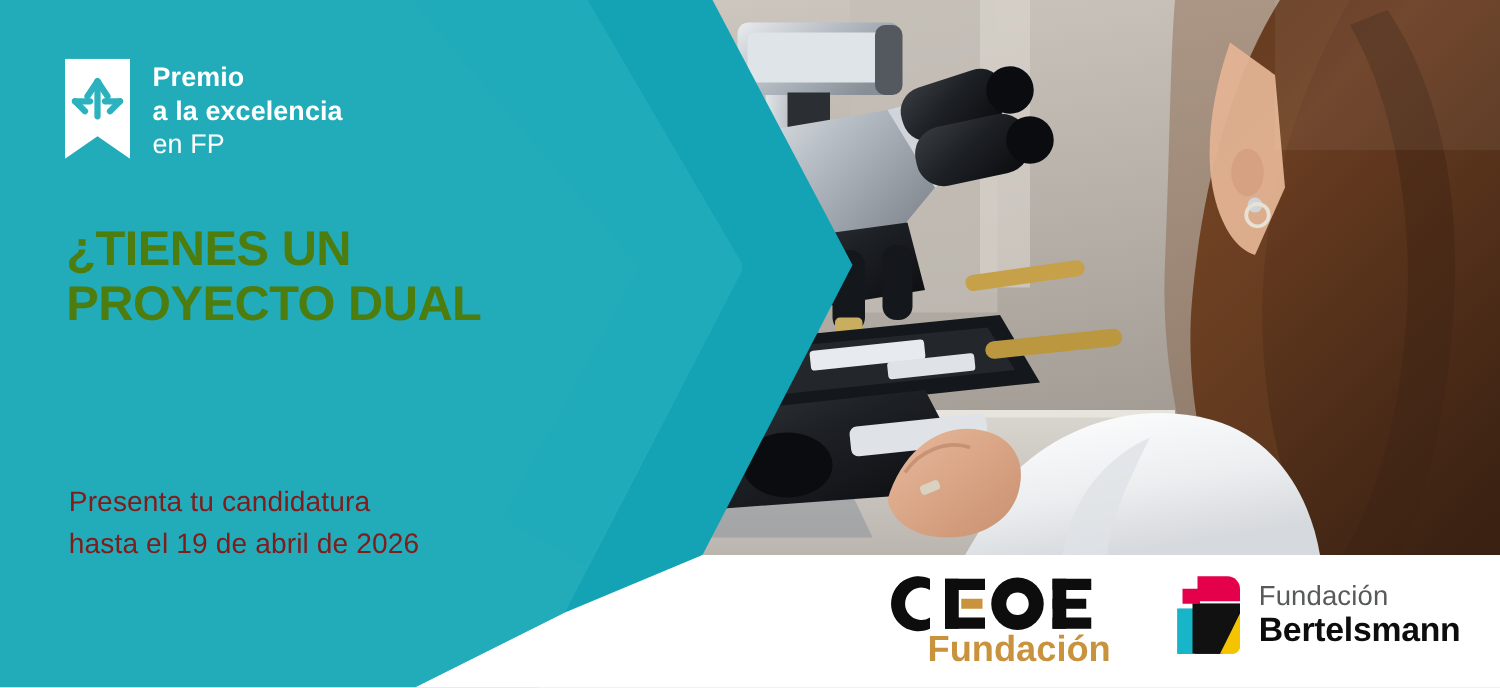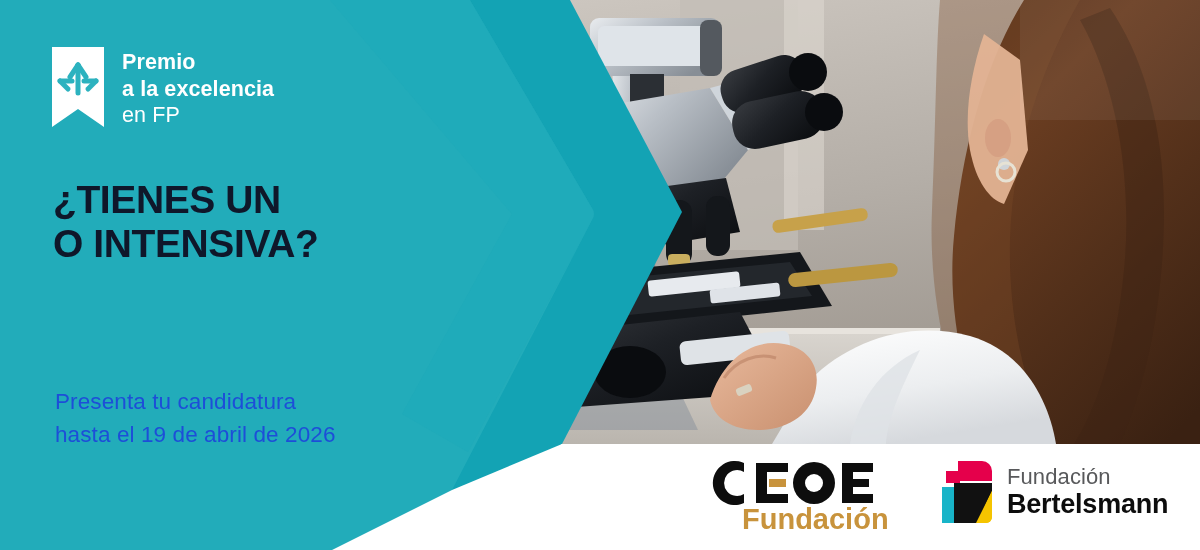--- a/index.html
+++ b/index.html
@@ -62,34 +62,34 @@
   }
   .award-words .w-light { font-weight: 600; }
   .award-words .w-bold  { font-weight: 400; }
 
   
   .headline {
     position: absolute;
     left: 53px;
     top: 178px;
     width: 470px;
-    color: #0f172a;
+    color: #4d7c0f;
     font-size: 39px;
     font-weight: 700;
     line-height: 1.13;
     letter-spacing: -0.4px;
   }
   .headline div { white-space: nowrap; }
 
   
   .subtitle {
     position: absolute;
     left: 55px;
     top: 386px;
-    color: #1d4ed8;
+    color: #7f1d1d;
     font-size: 22.5px;
     font-weight: 400;
     line-height: 1.45;
     letter-spacing: 0.1px;
   }
   .subtitle div { white-space: nowrap; }
 
   
   .footer-logos {
     position: absolute;
@@ -282,21 +282,21 @@
     </span>
     <span class="award-words">
       <span class="w-light">Premio</span><br>
       <span class="w-light">a la excelencia</span><br>
       <span class="w-bold">en FP</span>
     </span>
   </div>
 
   <div class="headline">
     <div>¿TIENES UN</div>
-    <div>O INTENSIVA?</div>
+    <div>PROYECTO DUAL</div>
   </div>
 
   <div class="subtitle">
     <div>Presenta tu candidatura</div>
     <div>hasta el 19 de abril de 2026</div>
   </div>
 
   <div class="footer-logos">
 
     <div class="ceoe-logo">

